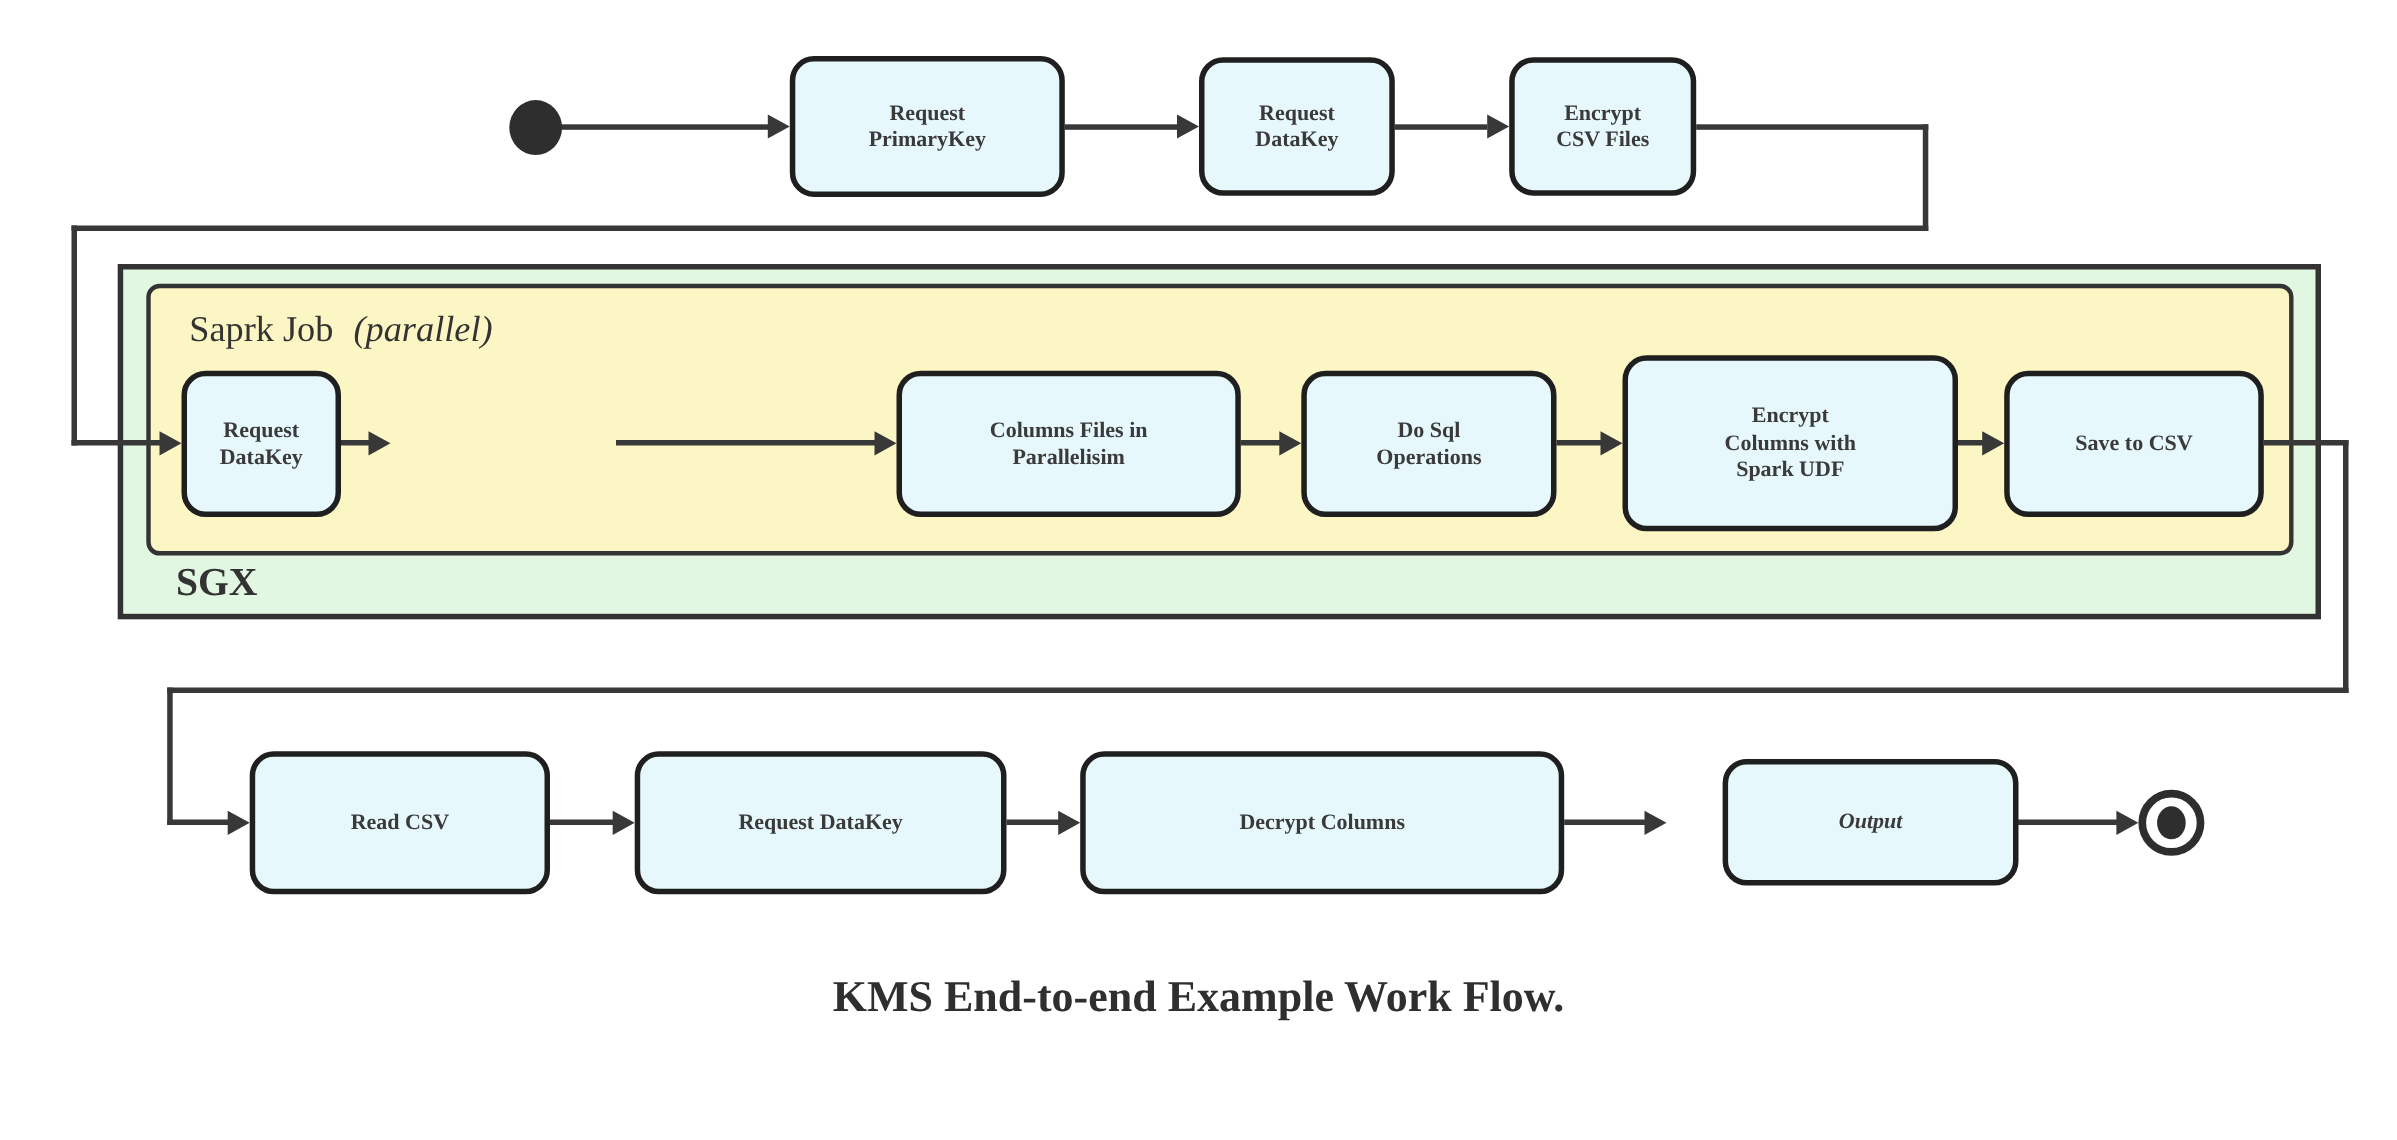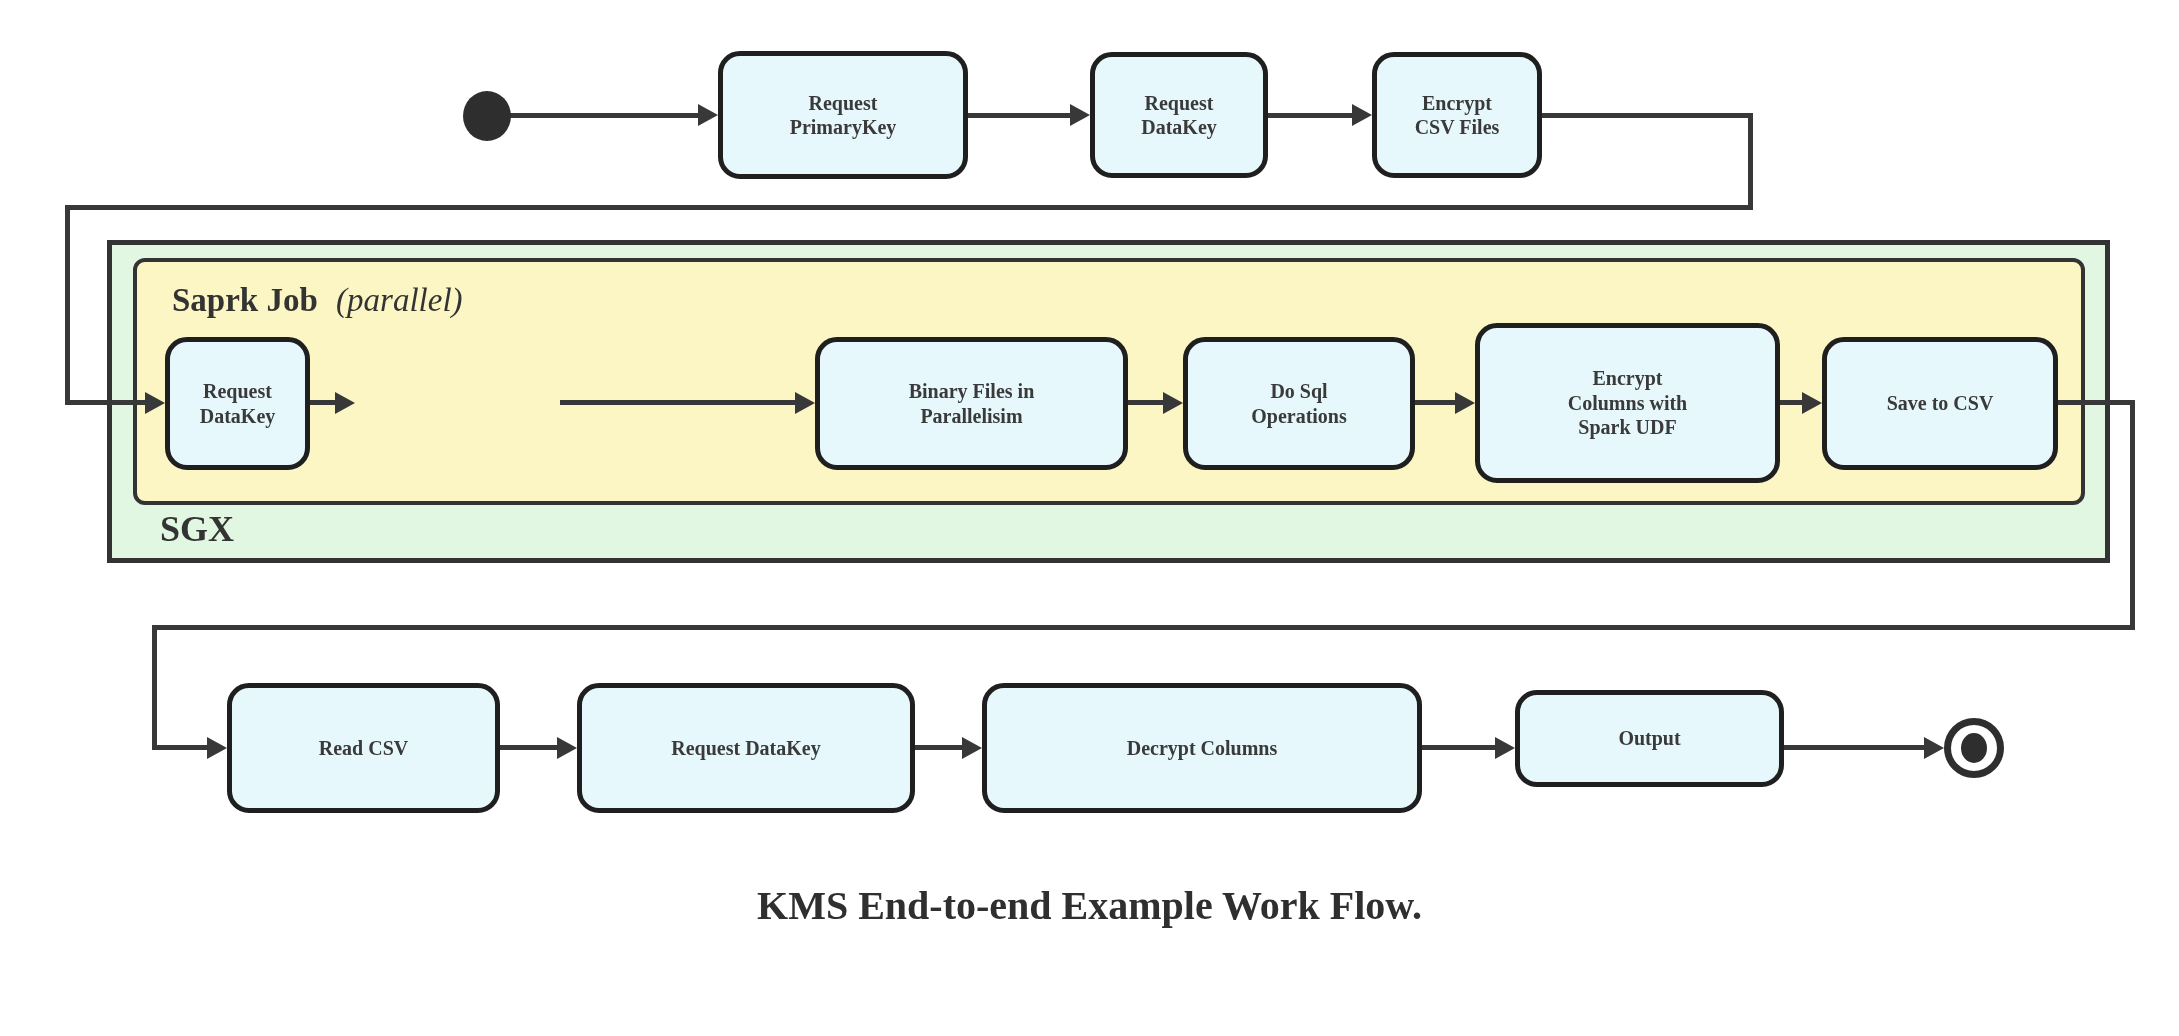--- a/index.html
+++ b/index.html
@@ -11,21 +11,21 @@
   .container{position:absolute;box-sizing:border-box;}
   .container.sgx{
     left:107px;top:240px;width:2003px;height:323px;
     background:var(--sgx-fill,#e1f7e1);border:5px solid #333;
   }
   .container.spark{
     left:133px;top:258px;width:1952px;height:247px;
     background:var(--spark-fill,#fbf6c3);border:4px solid #333;border-radius:12px;
   }
   .spark-label{position:absolute;left:35px;top:20px;font-size:33px;color:#333;}
-  .spark-label .b{font-weight:bold;}
+  .spark-label .b{font-weight:normal;}
   .spark-label .q{font-style:italic;font-weight:normal;margin-left:10px;}
   .sgx-label{position:absolute;left:48px;bottom:8px;font-size:36px;font-weight:bold;color:#333;}
   
   .node{
     position:absolute;box-sizing:border-box;
     background:var(--node-fill,#e6f8fc);
     border:5px solid var(--node-border,#1f1f1f);border-radius:22px;
     display:flex;align-items:center;justify-content:center;text-align:center;
     font-weight:bold;font-size:20px;line-height:1.22;white-space:pre-line;
     color:var(--text,#3a3a3a);
@@ -109,28 +109,28 @@
 
   <div class="node" style="left:718px;top:51px;width:250px;height:128px;">Request
 PrimaryKey</div>
   <div class="node" style="left:1090px;top:52px;width:178px;height:126px;">Request
 DataKey</div>
   <div class="node" style="left:1372px;top:52px;width:170px;height:126px;">Encrypt
 CSV Files</div>
 
   <div class="node" style="left:165px;top:337px;width:145px;height:133px;">Request
 DataKey</div>
-  <div class="node" style="left:815px;top:337px;width:313px;height:133px;">Binary Files in
+  <div class="node" style="left:815px;top:337px;width:313px;height:133px;">Columns Files in
 Parallelisim</div>
   <div class="node" style="left:1183px;top:337px;width:232px;height:133px;">Do Sql
 Operations</div>
   <div class="node" style="left:1475px;top:323px;width:305px;height:160px;">Encrypt
 Columns with
 Spark UDF</div>
   <div class="node" style="left:1822px;top:337px;width:236px;height:133px;">Save to CSV</div>
 
   <div class="node" style="left:227px;top:683px;width:273px;height:130px;">Read CSV</div>
   <div class="node" style="left:577px;top:683px;width:338px;height:130px;">Request DataKey</div>
   <div class="node" style="left:982px;top:683px;width:440px;height:130px;">Decrypt Columns</div>
-  <div class="node" style="left:1515px;top:690px;width:269px;height:97px;">Output</div>
+  <div class="node" style="left:1566px;top:690px;width:269px;height:115px;font-style:italic;">Output</div>
 
   <div class="caption">KMS End-to-end Example Work Flow.</div>
 </div>
 
 </body></html>

